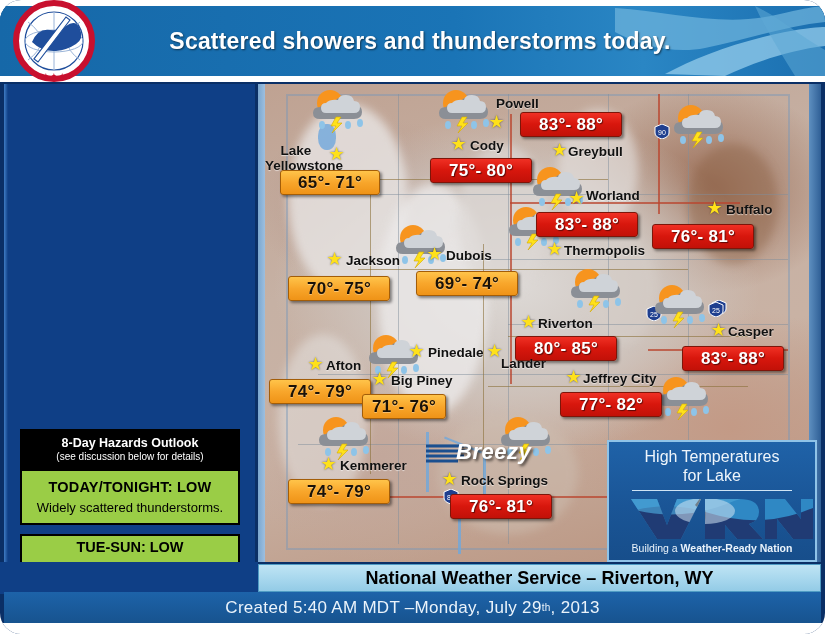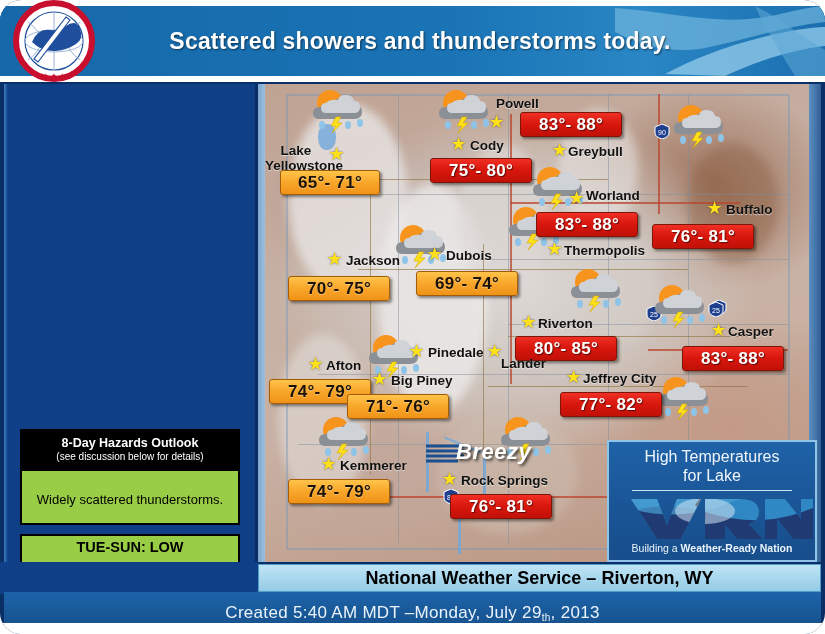--- a/index.html
+++ b/index.html
@@ -113,21 +113,21 @@
   #htpanel .tag b{font-weight:bold;}
 
   
   #officebar{position:absolute;left:258px;top:564px;width:563px;height:28px;
      background:linear-gradient(180deg,#bfe4f4 0%,#a9d8ee 50%,#93cbe6 100%);
      border:1px solid #4f9cc4;box-sizing:border-box;
      display:flex;align-items:center;justify-content:center;
      color:#000;font-weight:bold;font-size:18px;}
   #createdbar{position:absolute;left:4px;top:592px;width:817px;height:31px;
      background:linear-gradient(180deg,#1d63a9 0%,#17538f 100%);
-     display:flex;align-items:flex-end;justify-content:center;
+     display:flex;align-items:center;justify-content:center;
      color:#eaf3fb;font-size:17px;letter-spacing:.3px;}
   #createdbar sup{font-size:10px;vertical-align:super;}
   #bottomwhite{position:absolute;left:0;top:623px;width:825px;height:11px;background:#ffffff;}
   #leftbottomfill{position:absolute;left:0;top:562px;width:258px;height:32px;background:#0f3f86;}
 </style>
 </head>
 <body>
 
 <div id="root">
 
@@ -159,20 +159,21 @@
 
   <div id="leftcol">
     <div class="edge"></div>
 
     <div class="hazbox" id="haz-title">
       <div class="t1">8-Day Hazards Outlook</div>
       <div class="t2">(see discussion below for details)</div>
     </div>
 
     <div class="hazbox" id="haz-today">
+      <div class="h">TODAY/TONIGHT:  LOW</div>
       <div class="b">Widely scattered thunderstorms.</div>
     </div>
 
     <div class="hazbox" id="haz-week">
       <div class="h">TUE-SUN:  LOW</div>
       <div class="b"><b>Tue – Fri</b><span>: Widely scattered thunderstorms.</span></div>
     </div>
   </div>
   <div id="leftbottomfill"></div>
 
@@ -437,21 +438,21 @@
 
     <div class="star" style="left:49px;top:272px;">★</div>
     <div class="cityname" style="left:68px;top:274px;">Afton</div>
     <div class="tbox orange" style="left:11px;top:295px;width:102px;">74°- 79°</div>
 
     <div class="star" style="left:150px;top:259px;">★</div>
     <div class="cityname" style="left:170px;top:261px;">Pinedale</div>
 
     <div class="star" style="left:113px;top:287px;">★</div>
     <div class="cityname" style="left:133px;top:289px;">Big Piney</div>
-    <div class="tbox orange" style="left:89px;top:310px;width:102px;">71°- 76°</div>
+    <div class="tbox orange" style="left:104px;top:310px;width:84px;">71°- 76°</div>
 
     <div class="star" style="left:307px;top:285px;">★</div>
     <div class="cityname" style="left:325px;top:287px;">Jeffrey City</div>
     <div class="tbox red" style="left:302px;top:308px;width:102px;">77°- 82°</div>
 
     <div class="star" style="left:62px;top:372px;">★</div>
     <div class="cityname" style="left:82px;top:374px;">Kemmerer</div>
     <div class="tbox orange" style="left:30px;top:395px;width:102px;">74°- 79°</div>
 
     <div class="star" style="left:183px;top:387px;">★</div>

